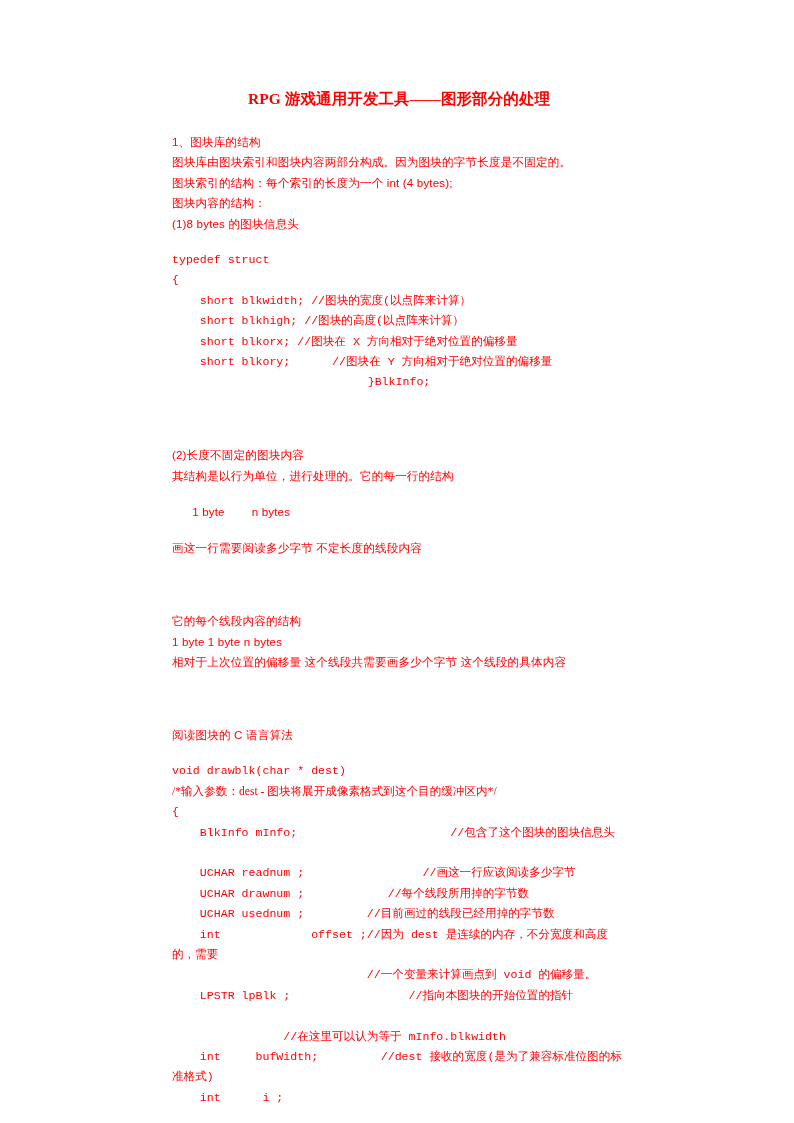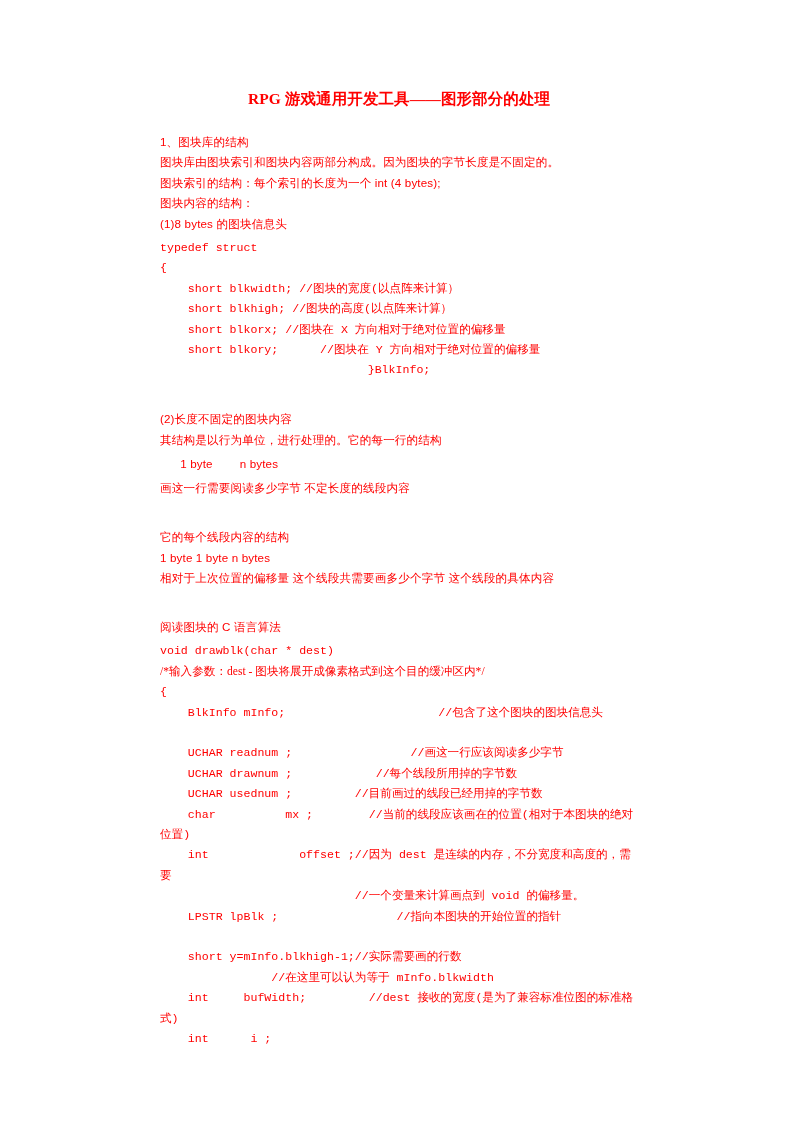--- a/index.html
+++ b/index.html
@@ -73,21 +73,21 @@
   }
 
   
   .blank {
     height: 20.4px;
     line-height: 20.4px;
     font-size: 11.6px;
   }
 
   .block {
-    margin: 4px;
+    margin: 16px;
     padding: 0;
   }
 </style>
 </head>
 <body style="background: rgb(255, 255, 255);">
 
 <div class="page">
   <div class="content">
 
     <h1 class="doc-title">RPG 游戏通用开发工具——图形部分的处理</h1>
@@ -138,26 +138,24 @@
         </div>
         <div class="block">
           <div class="line code" style="white-space: pre-wrap;">void drawblk(char * dest)</div>
           <div class="line code" style="white-space: pre-wrap; font-family: Liberation Serif, serif;">/*输入参数：dest - 图块将展开成像素格式到这个目的缓冲区内*/</div>
           <div class="line code" style="white-space: pre-wrap;">{</div>
           <div class="line code" style="white-space: pre-wrap;">    BlkInfo mInfo;                      //包含了这个图块的图块信息头</div>
           <div class="line code" style="white-space: pre-wrap;">&nbsp;</div>
           <div class="line code" style="white-space: pre-wrap;">    UCHAR readnum ;                 //画这一行应该阅读多少字节</div>
           <div class="line code" style="white-space: pre-wrap;">    UCHAR drawnum ;            //每个线段所用掉的字节数</div>
           <div class="line code" style="white-space: pre-wrap;">    UCHAR usednum ;         //目前画过的线段已经用掉的字节数</div>
-          <div class="line code" style="white-space: pre-wrap;">    char          mx ;        //当前的线段应该画在的位置(相对于本图块的绝对位置)</div>
           <div class="line code" style="white-space: pre-wrap;">    int             offset ;//因为 dest 是连续的内存，不分宽度和高度的，需要</div>
           <div class="line code" style="white-space: pre-wrap;">                            //一个变量来计算画点到 void 的偏移量。</div>
           <div class="line code" style="white-space: pre-wrap;">    LPSTR lpBlk ;                 //指向本图块的开始位置的指针</div>
           <div class="line code" style="white-space: pre-wrap;">&nbsp;</div>
-          <div class="line code" style="white-space: pre-wrap;">    short y=mInfo.blkhigh-1;//实际需要画的行数</div>
           <div class="line code" style="white-space: pre-wrap;">                //在这里可以认为等于 mInfo.blkwidth</div>
           <div class="line code" style="white-space: pre-wrap;">    int     bufWidth;         //dest 接收的宽度(是为了兼容标准位图的标准格式)</div>
           <div class="line code" style="white-space: pre-wrap;">    int      i ;</div>
         </div>
       </div>
 
   </div>
 </div>
 
 </body></html>

